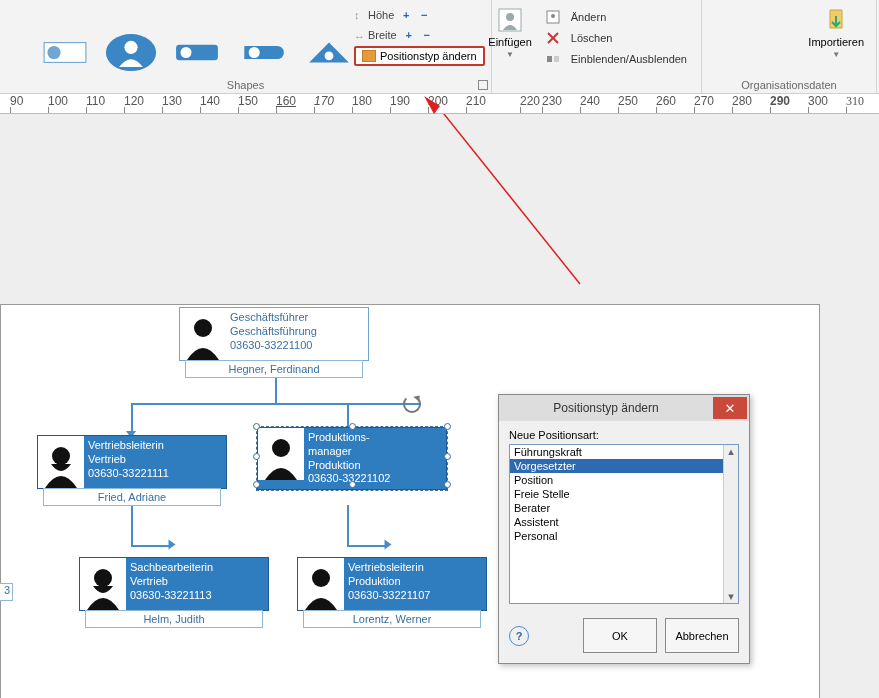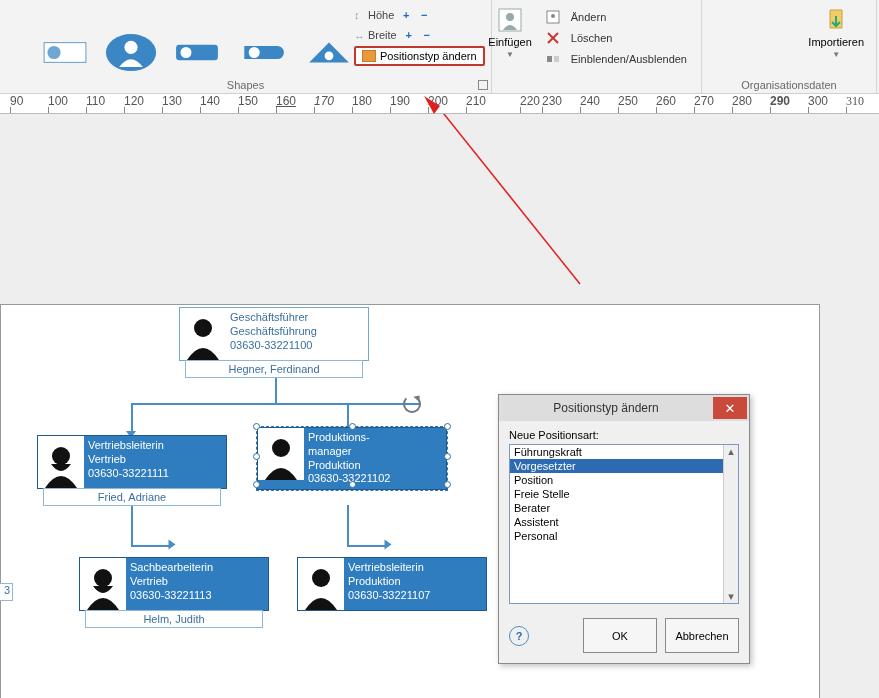--- a/index.html
+++ b/index.html
@@ -304,20 +304,21 @@
               <circle cx="20" cy="16" r="9" fill="#111"></circle>
               <path d="M4 48 q16 -24 32 0" fill="#111"></path>
             </svg>
           </div>
         <div class="info">
             <div>Vertriebsleiterin</div>
             <div>Produktion</div>
             <div>03630-33221107</div>
           </div>
       </div>
+      <div class="name">Lorentz, Werner</div>
     </div>
 
     <div style="position:absolute;left:-8px;top:278px;width:20px;height:18px;background:#fff;border:1px solid #8fb7d8;color:#3a6fa0;text-align:right;padding-right:2px;font-size:11px">3</div>
   </div>
 
   <svg class="redarrow" style="left:0;top:0" width="879" height="584">
     <line x1="428" y1="-20" x2="580" y2="170" stroke="#e02020" stroke-width="1.5"></line>
     <polygon points="428,-20 438,-10 432,-4" fill="#e02020" transform="translate(0,0)"></polygon>
     <polygon points="422,-22 436,-18 430,-8" fill="#e02020"></polygon>
   </svg>

